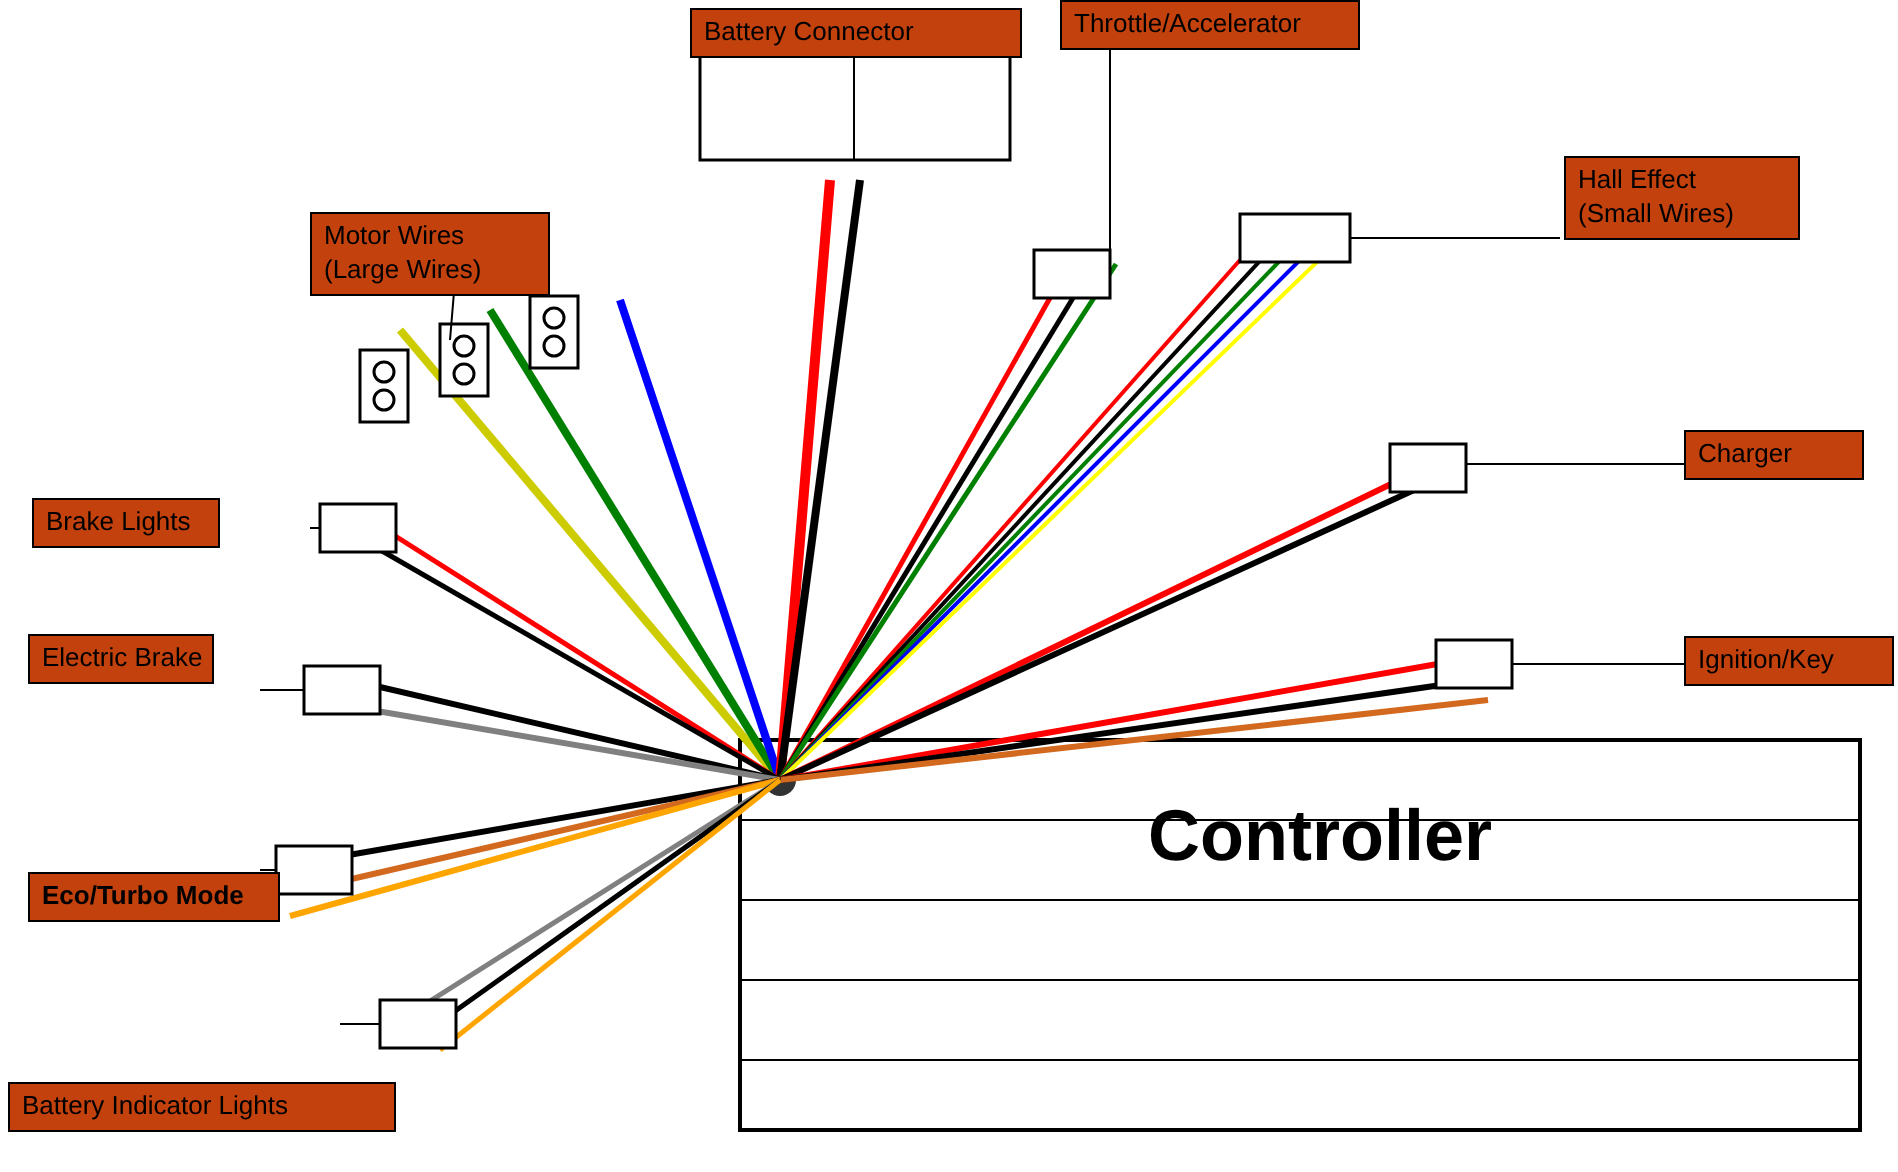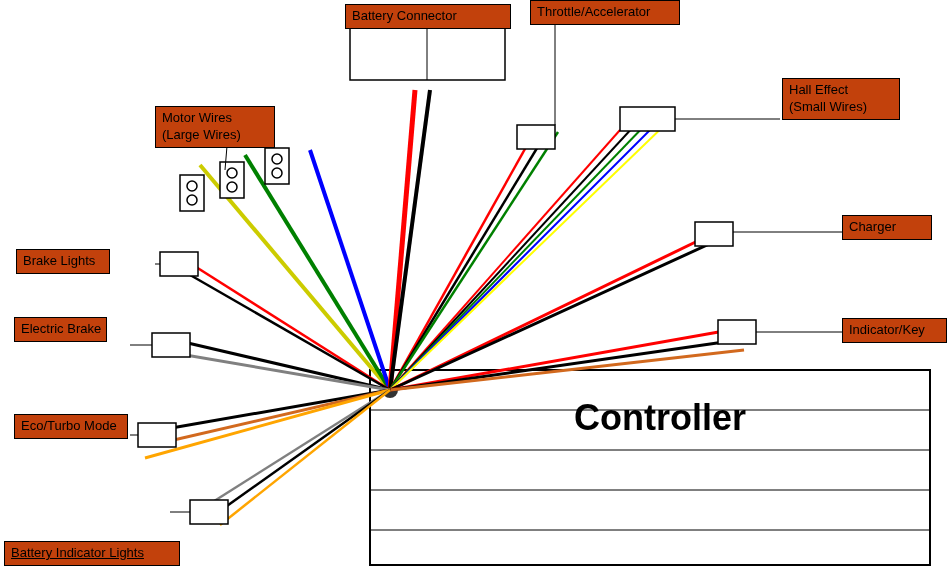--- a/index.html
+++ b/index.html
@@ -144,17 +144,17 @@
 <div class="label-box" style="left:530px; top:0px; width:150px;">Throttle/Accelerator</div>
 
 <div class="label-box" style="left:782px; top:78px; width:118px; white-space:normal;">Hall Effect<br>(Small Wires)</div>
 
 <div class="label-box" style="left:842px; top:215px; width:90px;">Charger</div>
 
 <div class="label-box" style="left:16px; top:249px; width:94px;">Brake Lights</div>
 
 <div class="label-box" style="left:14px; top:317px; width:93px;">Electric Brake</div>
 
-<div class="label-box" style="left:14px; top:414px; width:114px;">Eco/Turbo Mode</div>
+<div class="label-box" style="left:14px; top:436px; width:126px;font-weight:bold;">Eco/Turbo Mode</div>
 
-<div class="label-box" style="left:842px; top:318px; width:105px;">Indicator/Key</div>
+<div class="label-box" style="left:842px; top:318px; width:105px;">Ignition/Key</div>
 
-<div class="label-box" style="left:4px; top:541px; width:176px; white-space:normal;text-decoration:underline;">Battery Indicator Lights</div>
+<div class="label-box" style="left:4px; top:541px; width:194px; white-space:normal;">Battery Indicator Lights</div>
 
 </body></html>

